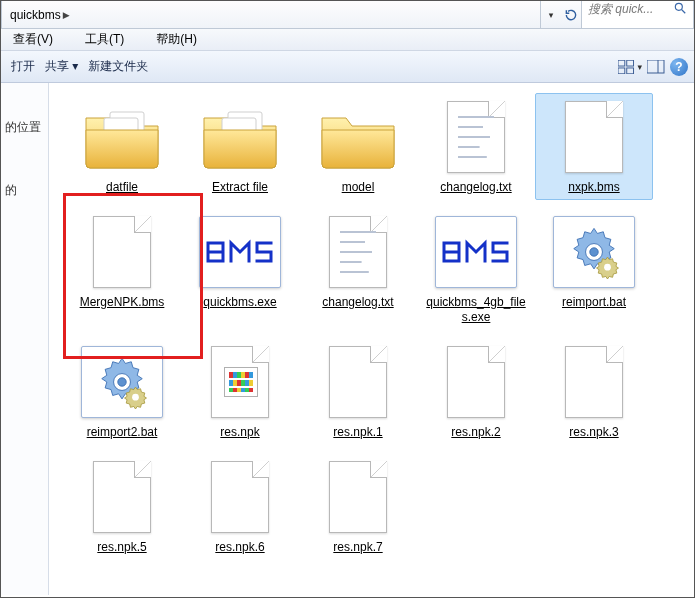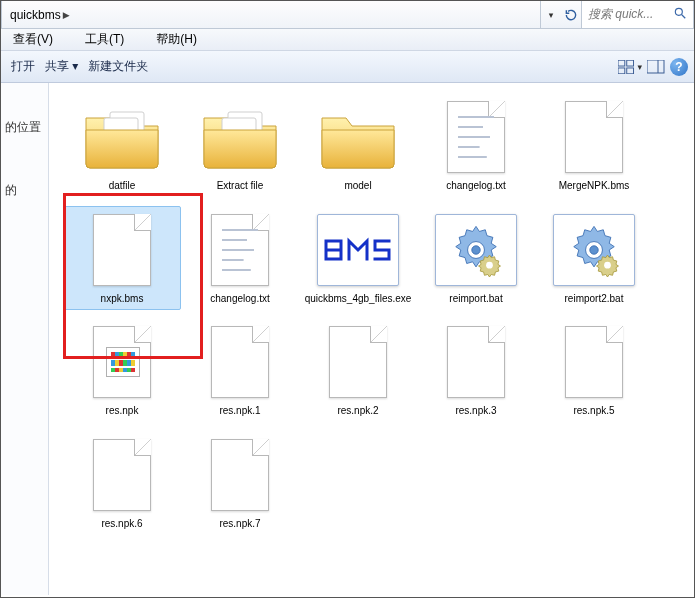--- a/index.html
+++ b/index.html
@@ -54,21 +54,20 @@
     height: 100%;
     display: flex;
     align-items: center;
     justify-content: center;
     font-size: 10px;
     color: #333;
   }
   .searchbox {
     width: 112px;
     display: flex;
-    align-items: center;
     border: 1px solid #bfc9d6;
     border-left: none;
     border-top: none;
     background: #fff;
     padding: 0 6px;
     color: #7a7a7a;
     font-style: italic;
     position: relative;
   }
   .searchbox span.sg {
@@ -153,24 +152,25 @@
     background: #cde6fb;
     border-color: #8cc2ef;
   }
   .thumb {
     width: 82px; height: 74px;
     display: flex; align-items: center; justify-content: center;
     margin-bottom: 6px;
     position: relative;
   }
   .label {
-    font-size: 10px;
+    font-size: 12px;
     line-height: 1.25;
     word-break: break-all;
     max-width: 110px;
+    text-decoration: underline;
   }
 
   
   .redbox {
     position: absolute;
     border: 3px solid #e21f1f;
     pointer-events: none;
   }
 
   
@@ -333,31 +333,45 @@
   </svg>
           </div>
           <div class="label">model</div>
         </div>
         <div class="item">
           <div class="thumb">
             <div class="file-blank txt-lines"></div>
           </div>
           <div class="label">changelog.txt</div>
         </div>
+        <div class="item selected">
+          <div class="thumb">
+            <div class="file-blank"></div>
+          </div>
+          <div class="label">nxpk.bms</div>
+        </div>
         <div class="item">
           <div class="thumb">
             <div class="file-blank"></div>
           </div>
           <div class="label">MergeNPK.bms</div>
         </div>
-        <div class="item selected">
-          <div class="thumb">
-            <div class="file-blank"></div>
-          </div>
-          <div class="label">nxpk.bms</div>
+        <div class="item">
+          <div class="thumb">
+            <div class="exe-frame">
+              <svg width="70" height="30" viewBox="0 0 140 48">
+    <g fill="none" stroke="#1431c8" stroke-width="6" stroke-linecap="square">
+      <path d="M6 6h30v36H6zM6 24h30"></path>
+      <path d="M52 42V6l18 18 18-18v36"></path>
+      <path d="M132 6h-28v18h28v18h-28"></path>
+    </g>
+  </svg>
+            </div>
+          </div>
+          <div class="label">quickbms.exe</div>
         </div>
         <div class="item">
           <div class="thumb">
             <div class="file-blank txt-lines"></div>
           </div>
           <div class="label">changelog.txt</div>
         </div>
         <div class="item">
           <div class="thumb">
             <div class="exe-frame">

